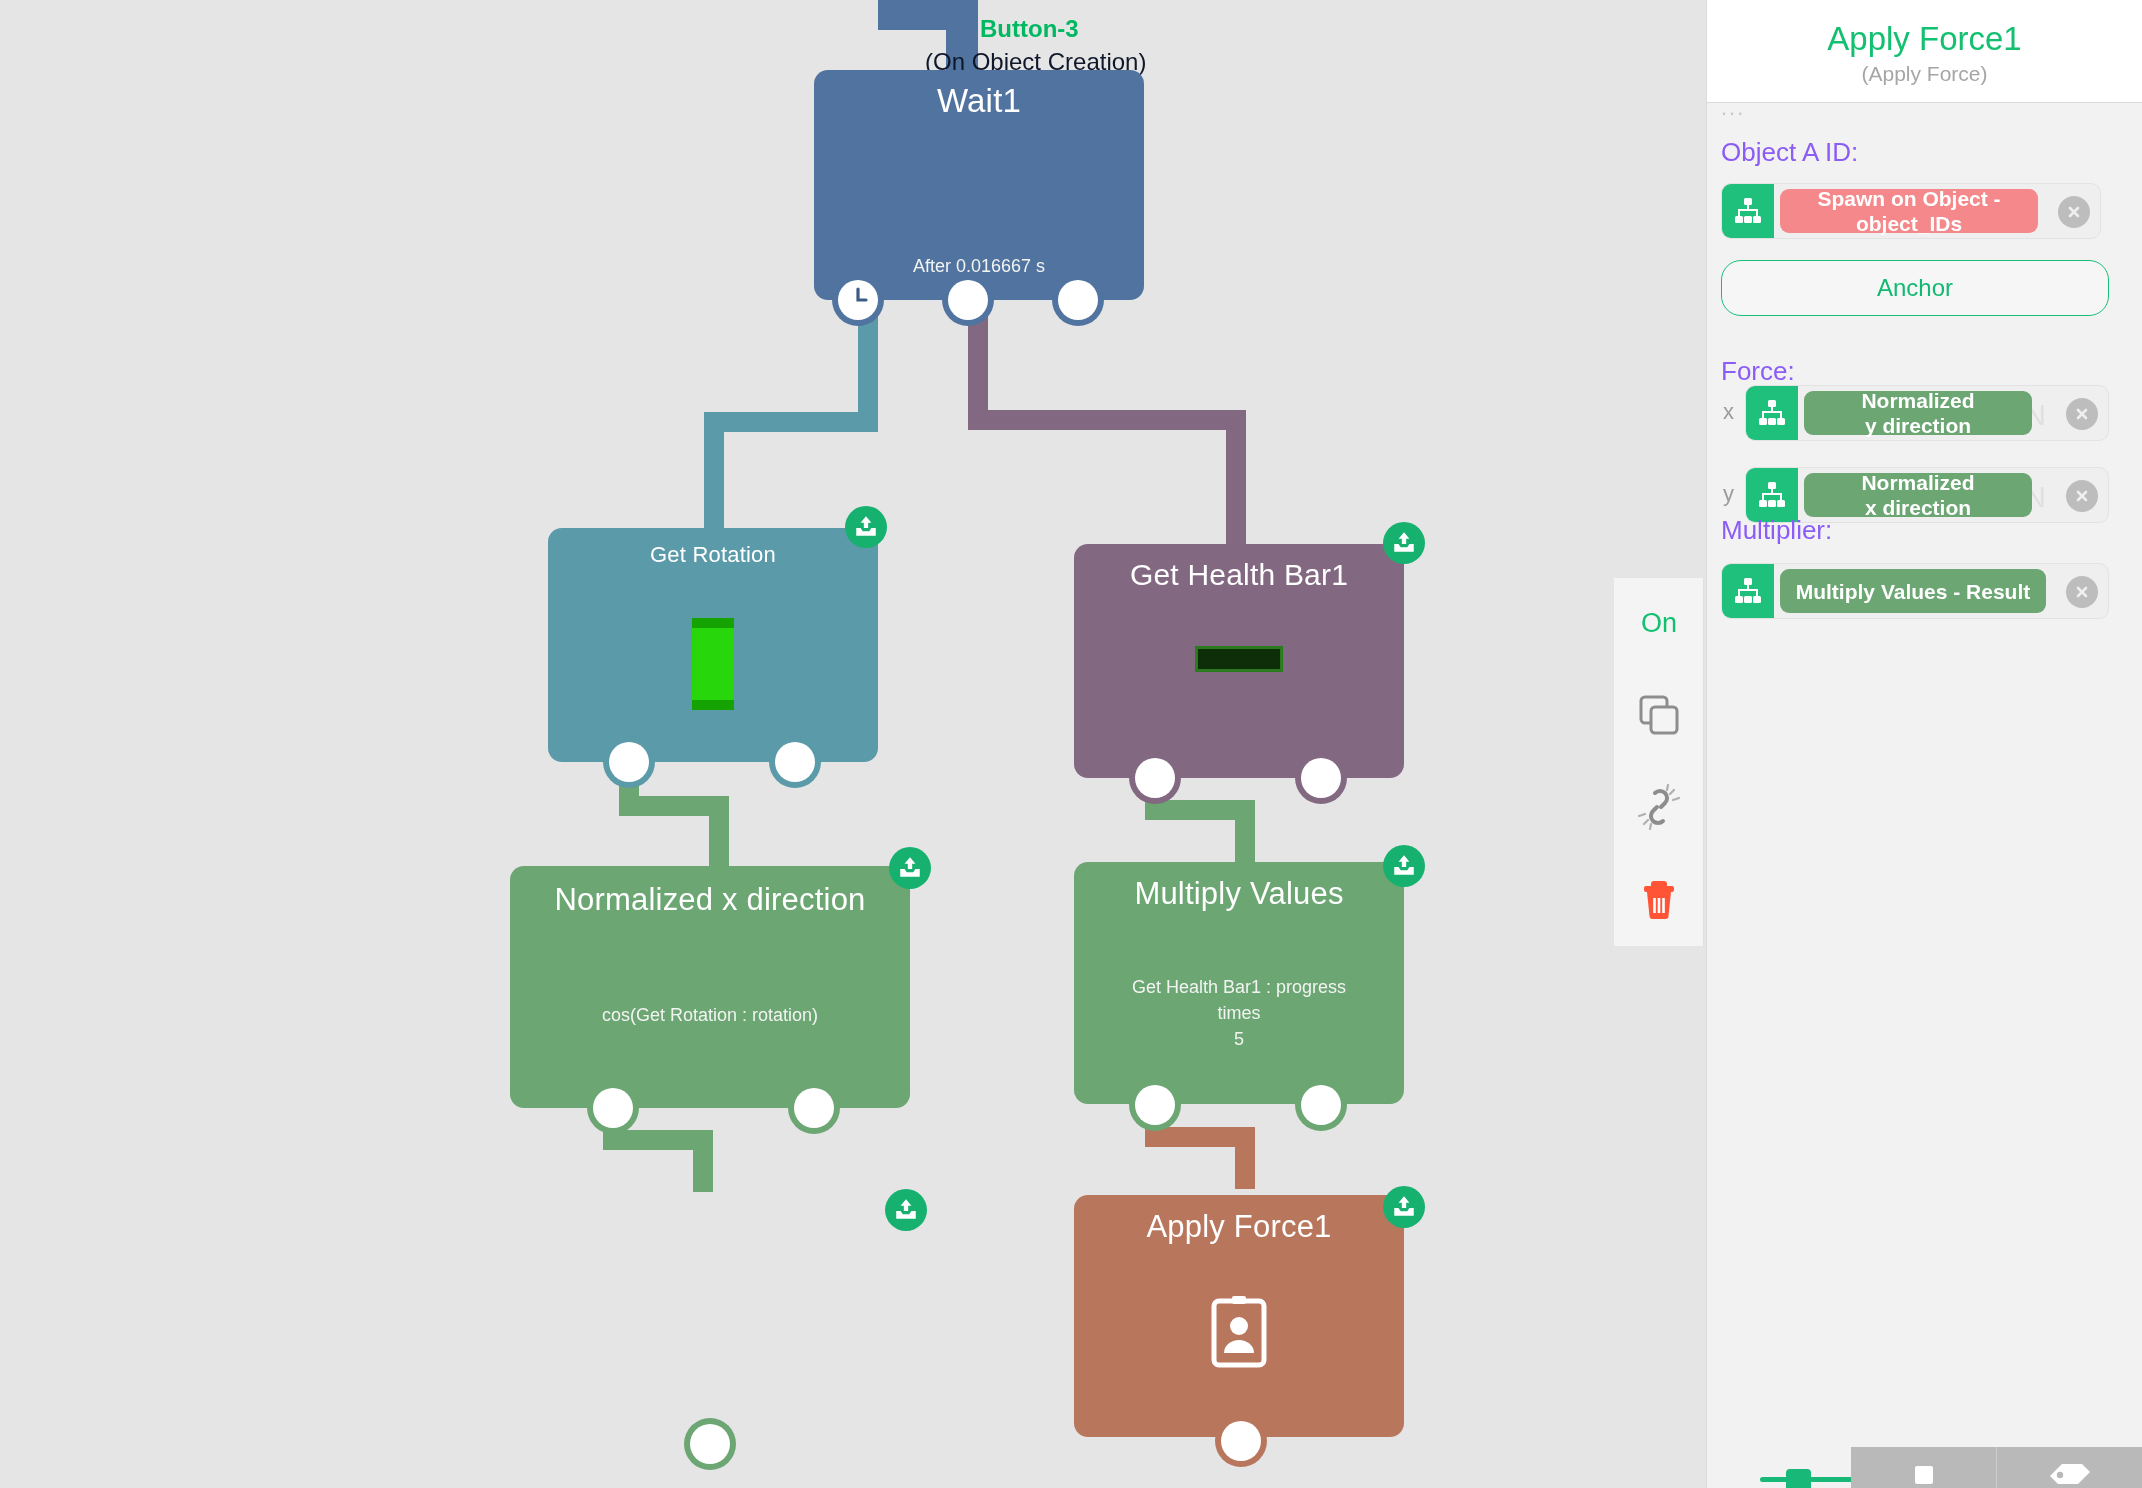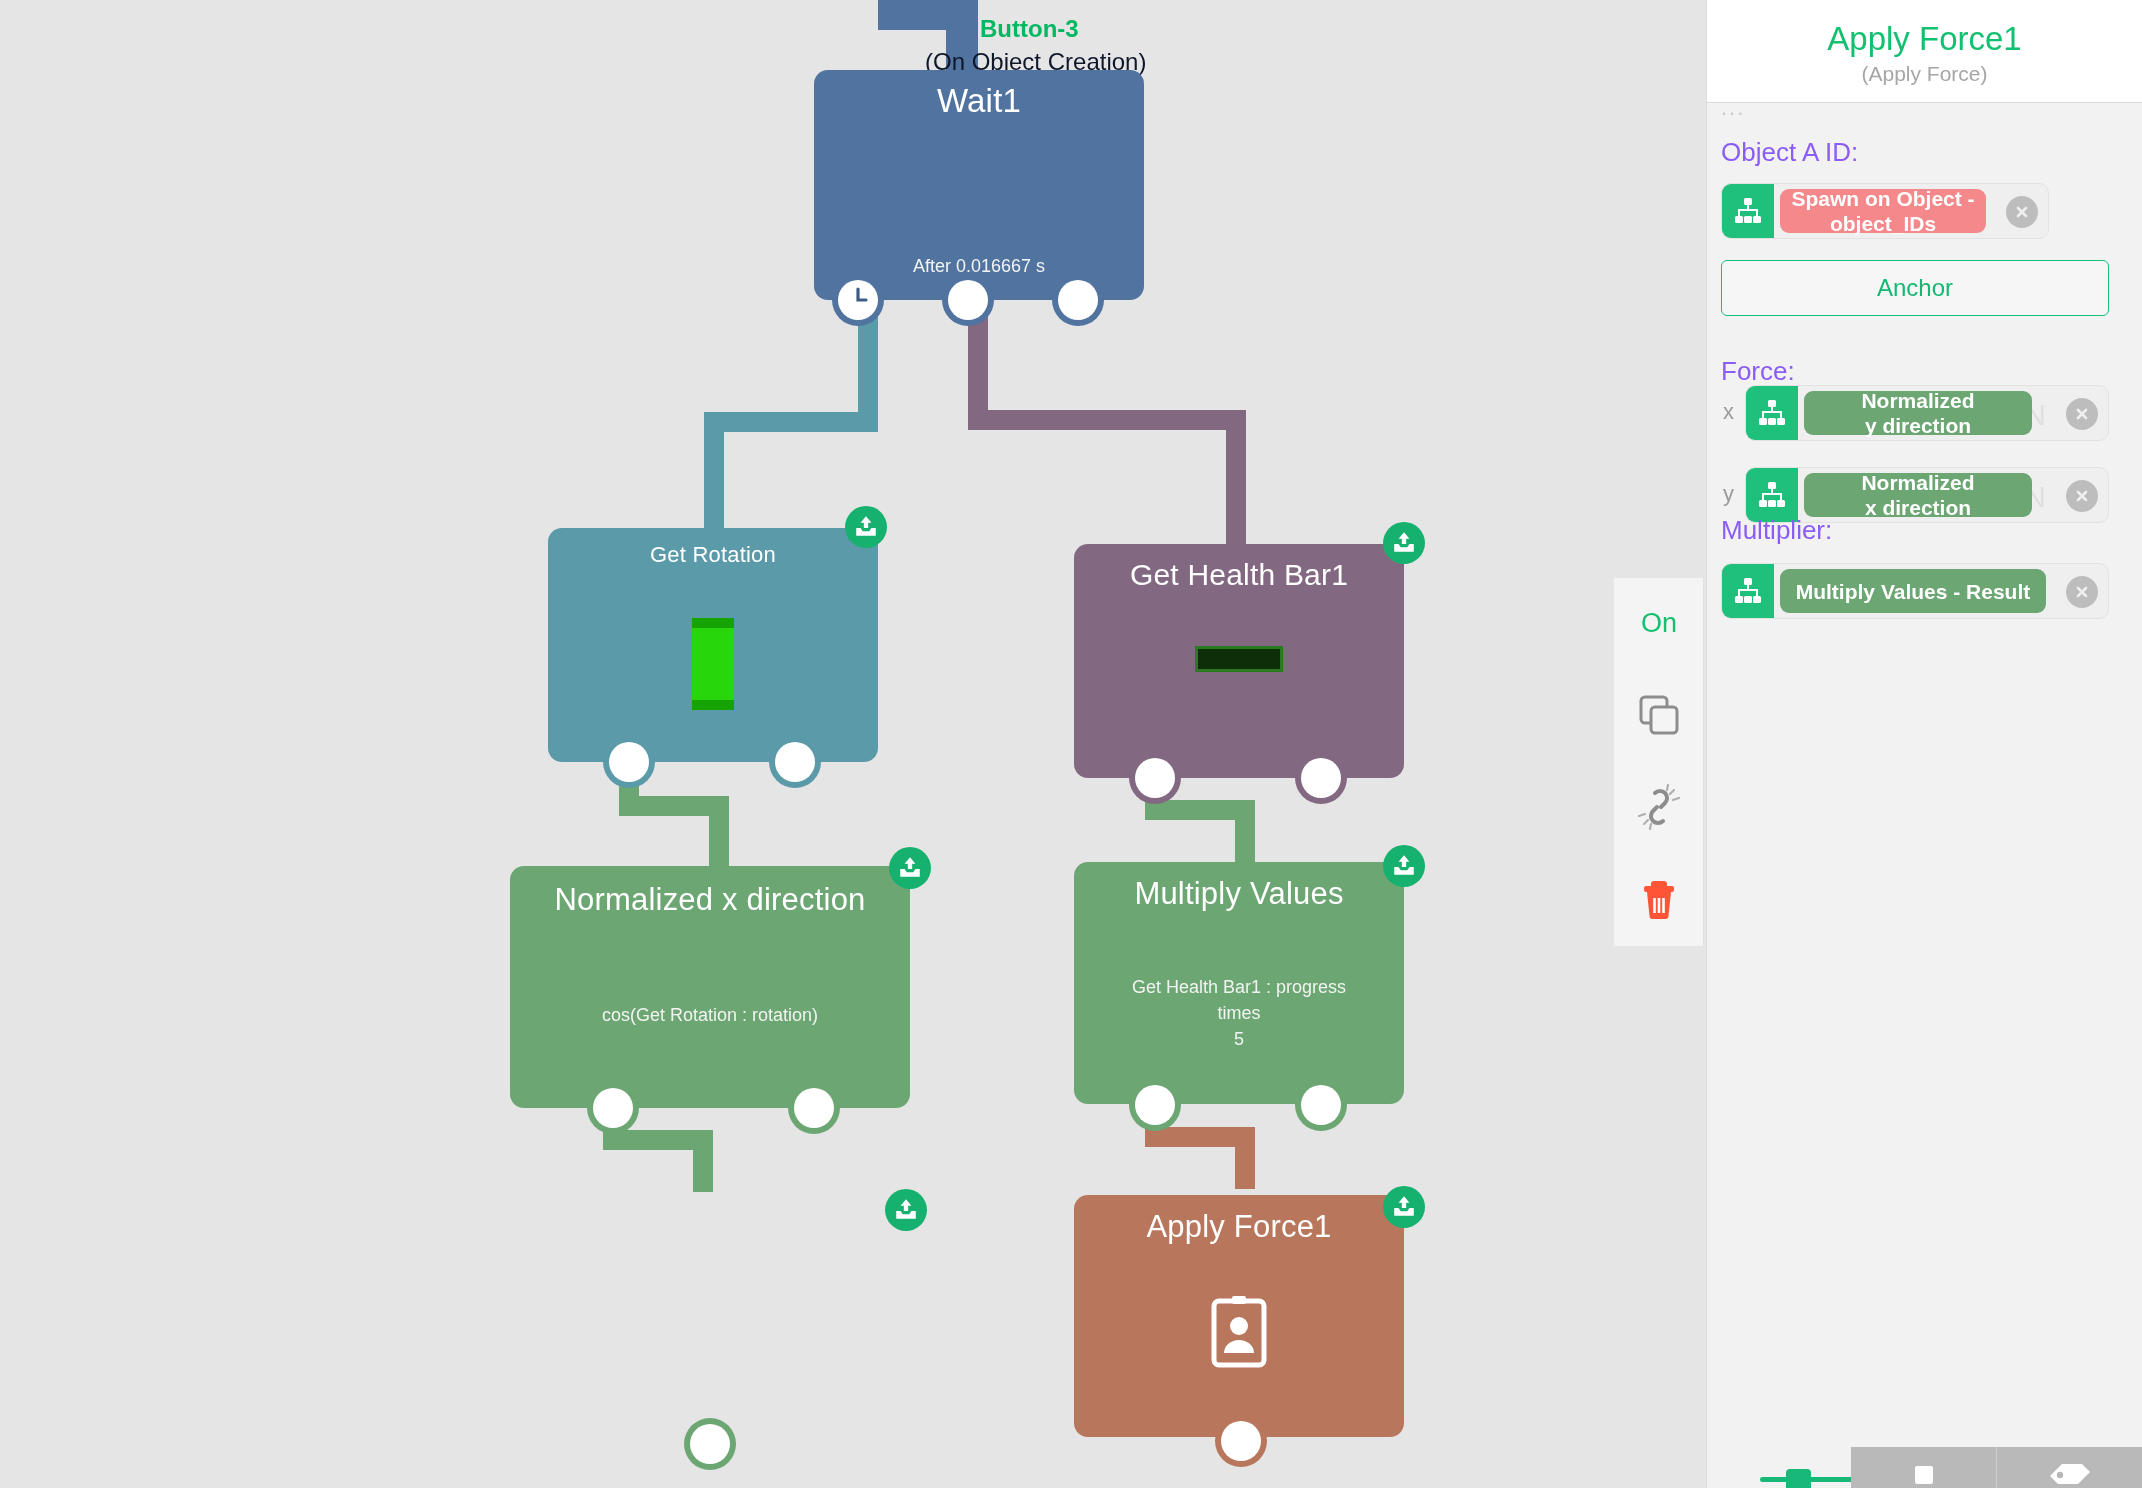--- a/index.html
+++ b/index.html
@@ -195,21 +195,21 @@
     width: 32px; height: 32px;
     border-radius: 50%;
     background: #bdbdbd;
     display: flex; align-items: center; justify-content: center;
   }
   .slot-clear svg { width: 18px; height: 18px; display: block; }
   .anchor-btn {
     position: absolute;
     height: 56px;
     border: 1px solid #16c079;
-    border-radius: 6px;
+    border-radius: 20px;
     background: #f6f6f6;
     color: #12b972;
     font-size: 24px;
     display: flex; align-items: center; justify-content: center;
     box-sizing: border-box;
   }
 
   
   #zoom-slider { position: absolute; left: 1760px; top: 1474px; width: 132px; height: 10px; }
   #zoom-track { position: absolute; left: 0; top: 3px; width: 132px; height: 5px; background: #17b878; border-radius: 3px; }
@@ -410,21 +410,21 @@
   <div id="panel">
     <div id="panel-header">
       <div id="panel-title">Apply Force1</div>
       <div id="panel-subtitle">(Apply Force)</div>
     </div>
 
     <div id="panel-body">
       <div class="ellipsis-top">...</div>
 
       <div class="field-label" style="left:14px;top:34px;">Object A ID:</div>
-      <div class="slot" style="left:14px;top:80px;width:328px;">
+      <div class="slot" style="left:14px;top:80px;width:380px;">
         <div class="slot-icon">
           <svg viewBox="0 0 30 30">
             <rect x="11" y="2" width="8" height="7" rx="1.5" fill="#fff"></rect>
             <rect x="2" y="20" width="8" height="7" rx="1.5" fill="#fff"></rect>
             <rect x="11" y="20" width="8" height="7" rx="1.5" fill="#fff"></rect>
             <rect x="20" y="20" width="8" height="7" rx="1.5" fill="#fff"></rect>
             <path d="M15 9 v5 M6 20 v-6 h18 v6" stroke="#fff" stroke-width="2" fill="none"></path>
           </svg>
         </div>
         <div class="slot-chip chip-red" style="left:58px;right:62px;">

